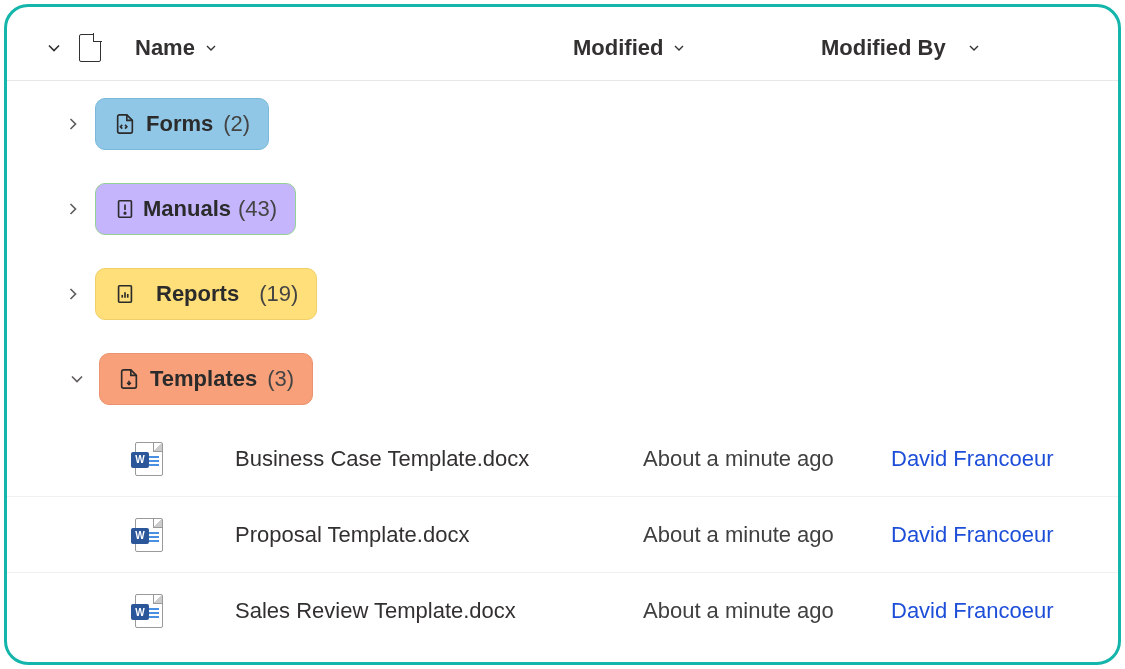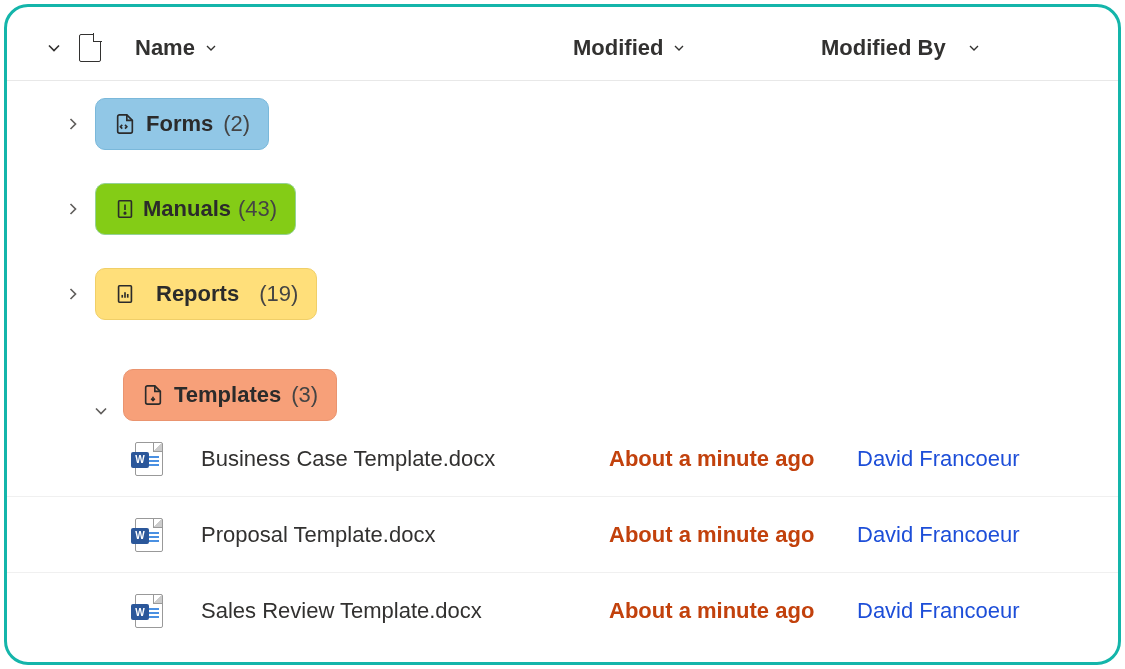--- a/index.html
+++ b/index.html
@@ -42,56 +42,56 @@
     .chev-lg { width: 20px; height: 20px; }
 
     
     .folder-row {
       display: flex;
       align-items: center;
       height: 85px;
       padding-left: 44px;
       font-size: 22px;
     }
-    .folder-row.indent { padding-left: 72px; align-items: flex-end; }
+    .folder-row.indent { padding-left: 48px; }
     .folder-chev { width: 44px; display: flex; align-items: center; justify-content: center; cursor: pointer; color: #605e5c;}
 
     .pill {
       display: inline-flex;
       align-items: center;
       gap: 10px;
       padding: 12px 18px;
       border-radius: 10px;
       font-weight: 600;
       color: #2b2b2b;
       cursor: pointer;
       border: 1px solid rgba(0,0,0,0.1);
     }
     .pill-blue   { background: #91c7e6; border-color: #7ab8da; }
-    .pill-green  { background: #84cc16; border-color: #94d195; gap: 7px; }
+    .pill-green  { background: #c4b5fd; border-color: #94d195; gap: 7px; }
     .pill-yellow { background: #ffdf7a; border-color: #f0cf68; gap: 20px; }
     .pill-orange { background: #f7a079; border-color: #ea946f; }
 
     .pill svg { width: 22px; height: 22px; flex: 0 0 22px; }
     .pill .count { font-weight: 400; color: #444; }
 
     
     .file-row {
       display: flex;
       align-items: center;
       height: 76px;
       padding-left: 128px;
       font-size: 22px;
       color: #323130;
       border-bottom: 1px solid #f0f0f0;
     }
     .file-row:last-child { border-bottom: none; }
     .file-icon-cell { width: 66px; display: flex; align-items: center; }
-    .file-name { flex: 0 0 408px; }
-    .file-modified { flex: 0 0 248px; color: #c2410c; font-weight: bold; }
+    .file-name { flex: 0 0 408px; margin-left: 34px; }
+    .file-modified { flex: 0 0 248px; color: #404040; }
     .file-author { flex: 1; color: #1d4ed8; }
 
     .word-icon {
       width: 28px; height: 34px;
       position: relative;
     }
     .word-icon .page {
       position: absolute; inset: 0;
       background: #fff;
       border: 1.5px solid #999;

